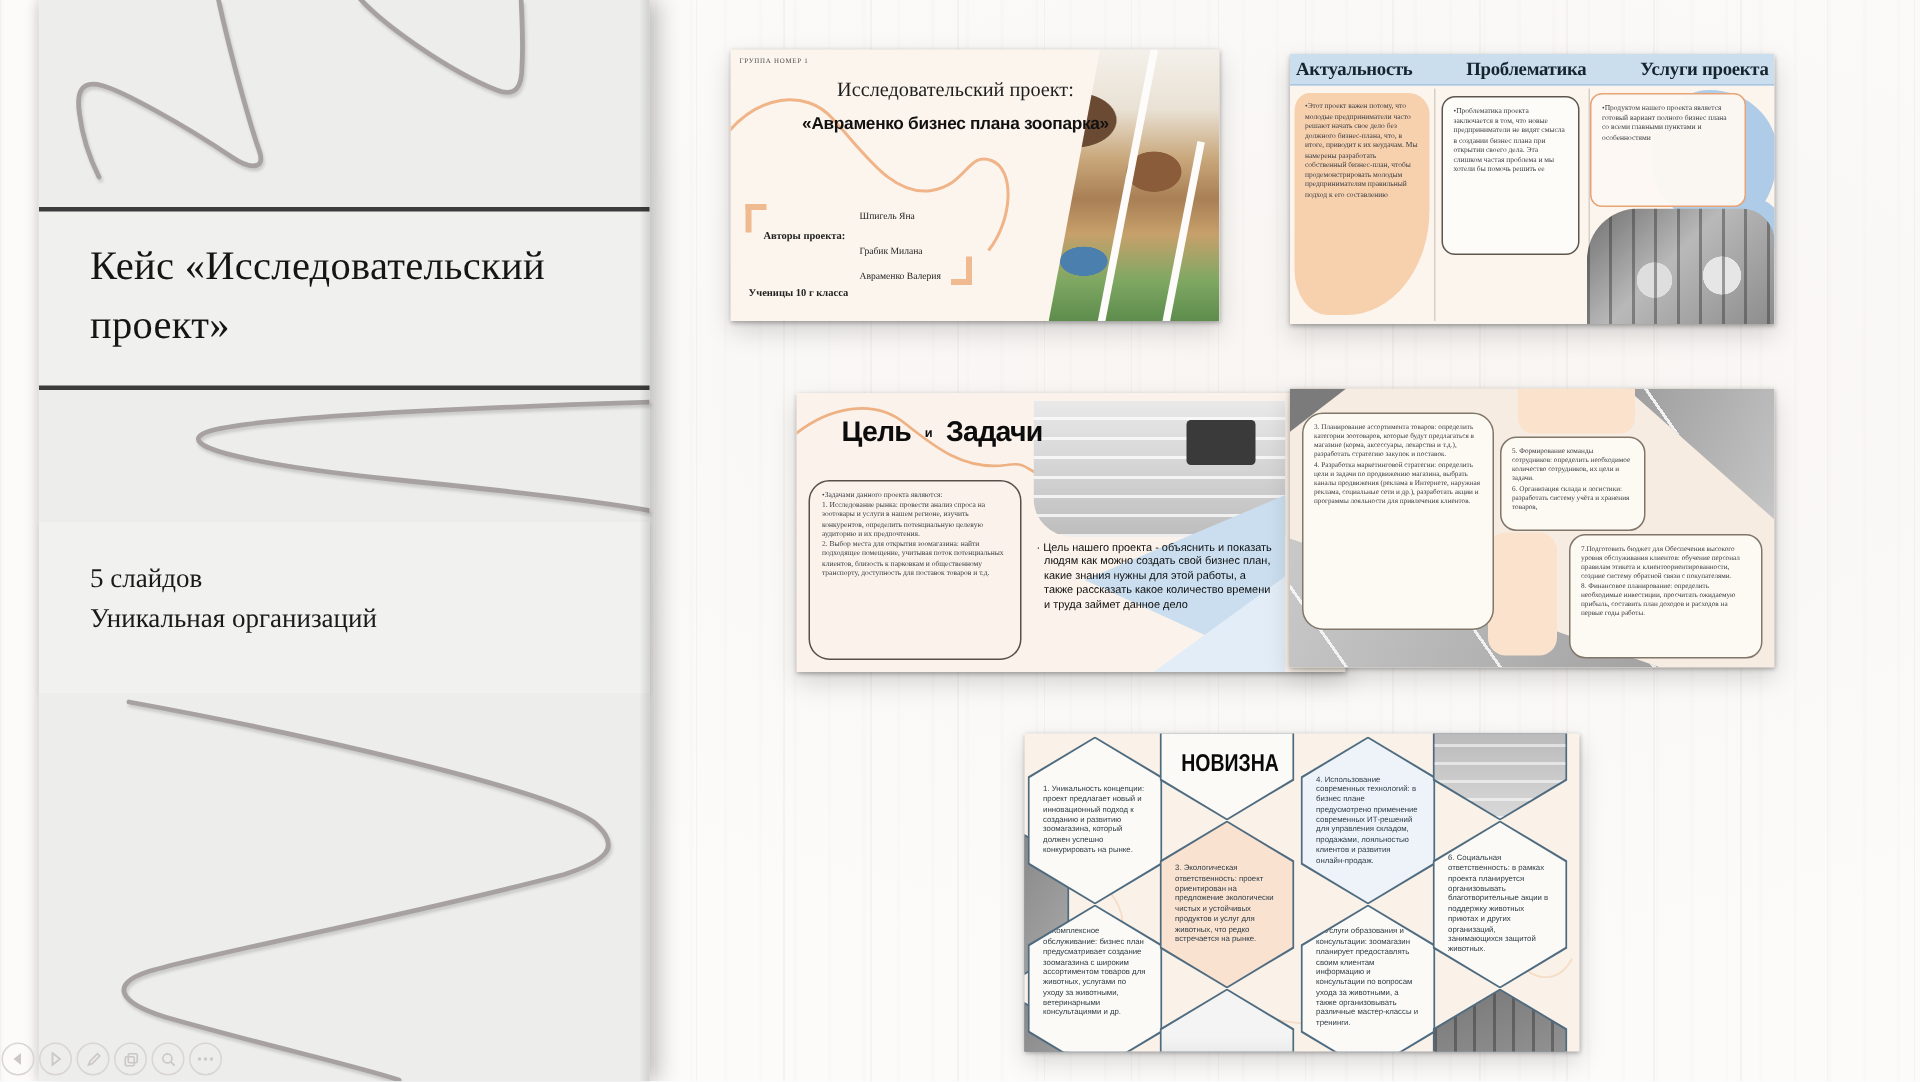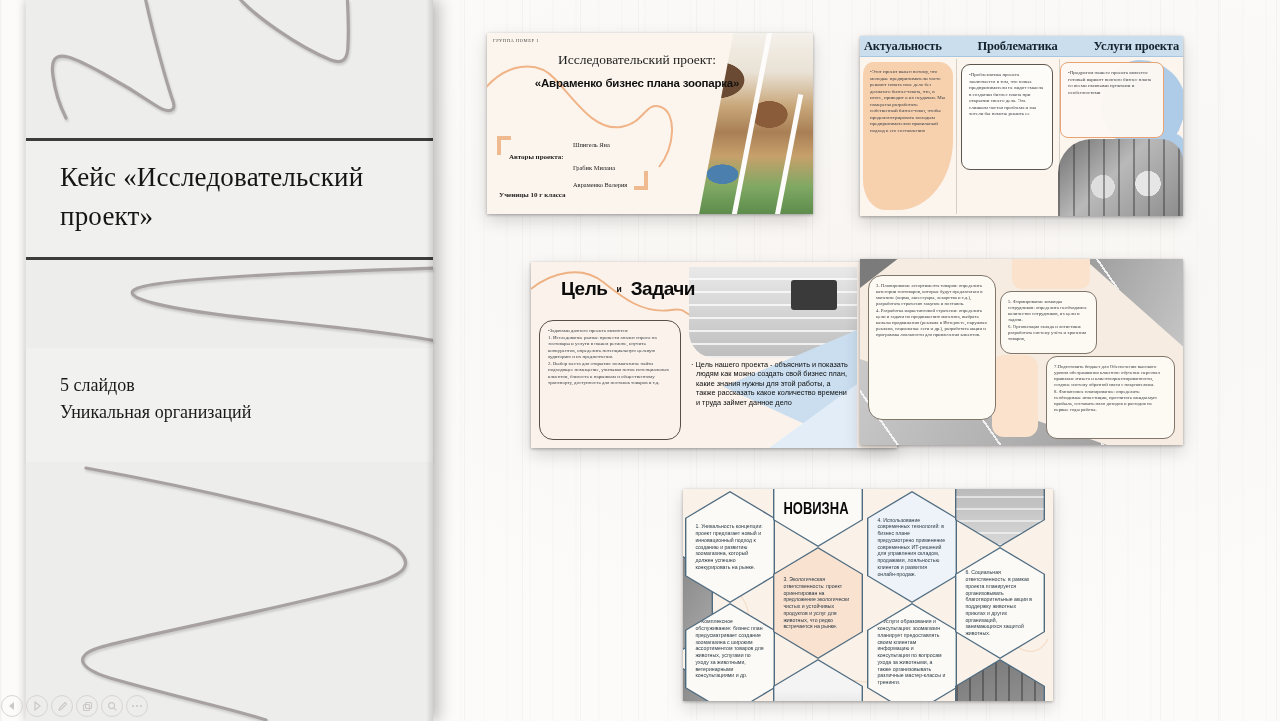--- a/index.html
+++ b/index.html
@@ -152,21 +152,21 @@
       linear-gradient(180deg,#9e9e9e,#d9d9d9);}
   .hex-photo2 .hex-in{background:
       radial-gradient(ellipse 26px 14px at 50% 78%, #5d5d5d 0 60%, rgba(0,0,0,0) 62%),
       linear-gradient(180deg,#f4f4f4 0 28%,#dadada 55%,#a8a8a8);}
   .hex-photo3 .hex-in{background:
       repeating-linear-gradient(90deg, rgba(50,50,50,0.45) 0 2px, rgba(0,0,0,0) 2px 13px),
       radial-gradient(circle 11px at 34% 62%, #e0e0e0 0 90%, rgba(0,0,0,0) 92%),
       radial-gradient(circle 12px at 70% 60%, #e8e8e8 0 90%, rgba(0,0,0,0) 92%),
       linear-gradient(160deg,#777,#aaa);}
   .hex-photo4 .hex-in{background:linear-gradient(120deg,#6f6f6f,#ababab);}
-  #s5-title{flex-direction:column;justify-content:flex-start;padding-top:66px;align-items:flex-start;gap:34px;}
+  #s5-title{flex-direction:column;justify-content:flex-start;padding-top:66px;align-items:flex-end;gap:34px;}
   .s5-title-line{font-family:"Liberation Sans","DejaVu Sans",sans-serif;font-weight:800;
     font-size:13px;line-height:1.0;color:#0a0a0a;transform:scaleY(1.25);letter-spacing:0;}
 </style>
 </head>
 <body>
 
 <div id="stage">
 
   <div id="panel">
     <div class="psec sec1"></div>

